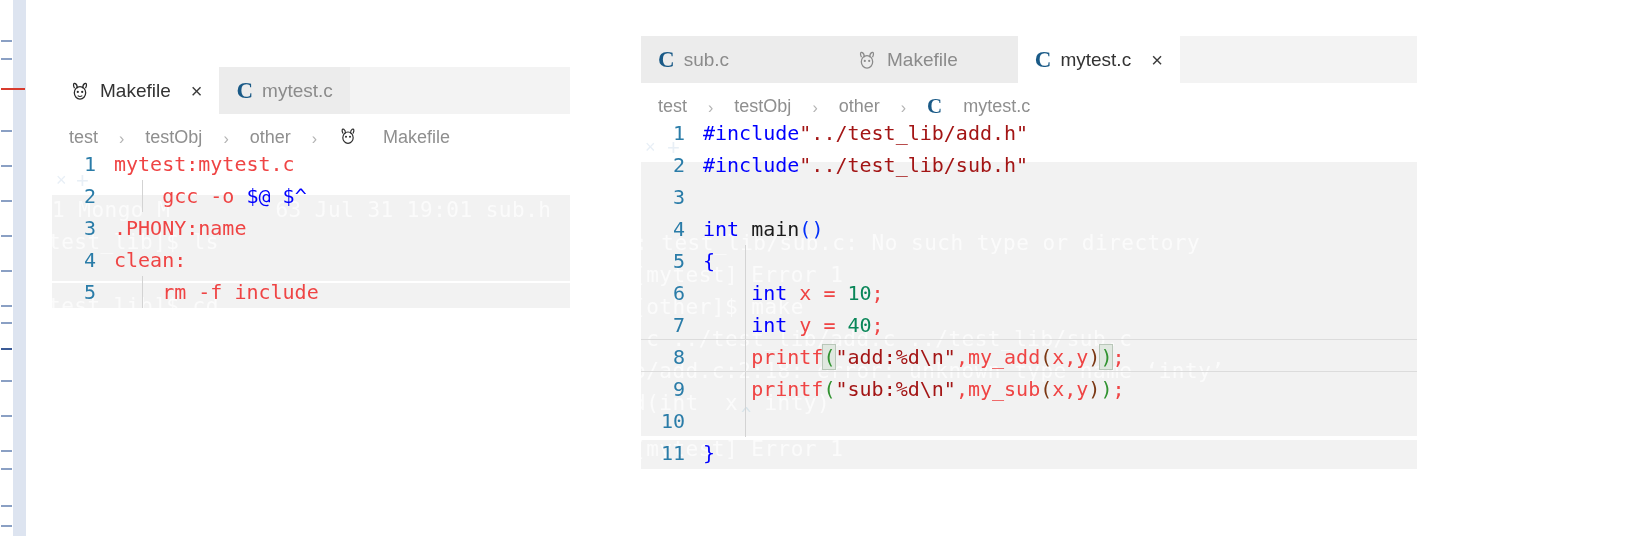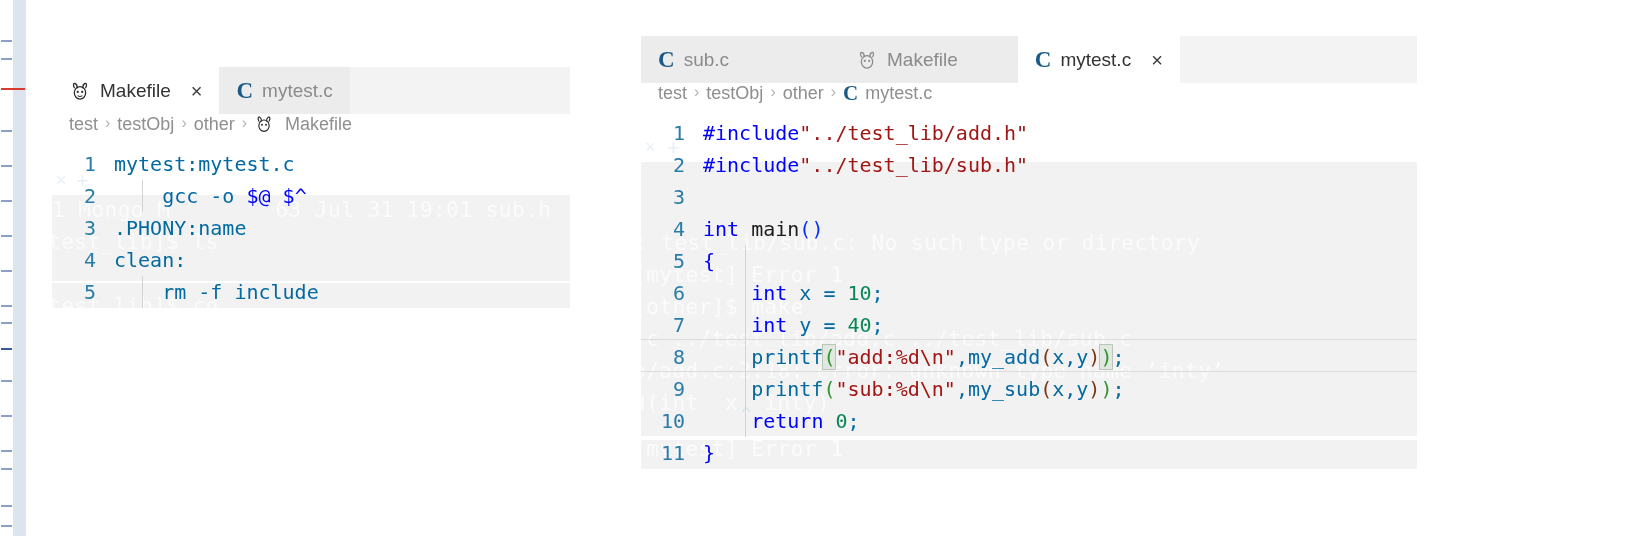--- a/index.html
+++ b/index.html
@@ -78,22 +78,22 @@
     color: #1a5a87;
     line-height: 1;
   }
 
   
   .gnu-icon { width: 22px; height: 22px; display: block; }
 
   
   .breadcrumb {
     display: flex;
-    align-items: flex-start;
-    gap: 7px;
+    align-items: flex-end;
+    gap: 21px;
     height: 34px;
     padding-left: 17px;
     font-size: 18px;
     color: #8f8f8f;
     background: #ffffff;
   }
   .breadcrumb .sep { color: #b4b4b4; font-size: 16px; }
 
   
   .code {
@@ -141,21 +141,21 @@
     color: #2a7ca8;
     font-size: 20px;
     flex: none;
   }
   .guide {
     position: absolute;
     width: 1px;
     background: #d3d3d3;
     z-index: 3;
   }
-  .txt { white-space: pre; color: #0369a1; }
+  .txt { white-space: pre; color: #ef4444; }
 
   
   .kw      { color: #0000ff; }
   .str     { color: #a31515; }
   .num     { color: #098658; }
   .fn      { color: #1a1a1a; }
   .paren0  { color: #0431fa; }
   .paren1  { color: #319331; }
   .paren2  { color: #7b3814; }
   .var     { color: #0000ff; }
@@ -368,21 +368,20 @@
         <div class="cl">
           <span class="ln">8</span>
           <span><span class="txt txt">    printf</span><span class="txt paren1 bmatch">(</span><span class="txt str">"add:%d\n"</span><span class="txt txt">,my_add</span><span class="txt paren2">(</span><span class="txt txt">x,y</span><span class="txt paren2">)</span><span class="txt paren1 bmatch">)</span><span class="txt txt">;</span></span>
         </div>
         <div class="cl">
           <span class="ln">9</span>
           <span><span class="txt txt">    printf</span><span class="txt paren1">(</span><span class="txt str">"sub:%d\n"</span><span class="txt txt">,my_sub</span><span class="txt paren2">(</span><span class="txt txt">x,y</span><span class="txt paren2">)</span><span class="txt paren1">)</span><span class="txt txt">;</span></span>
         </div>
         <div class="cl">
           <span class="ln">10</span>
-          <span><span class="txt txt">    </span><span class="txt kw">return</span><span class="txt txt"> </span><span class="txt num">0</span><span class="txt txt">;</span></span>
         </div>
         <div class="cl">
           <span class="ln">11</span>
           <span><span class="txt kw">}</span></span>
         </div>
       </div>
 
     <div class="guide" style="left:104px; top:128px; height:192px;"></div>
     <div class="fold-caret" style="left:100px; top:287px;">^</div>
 

